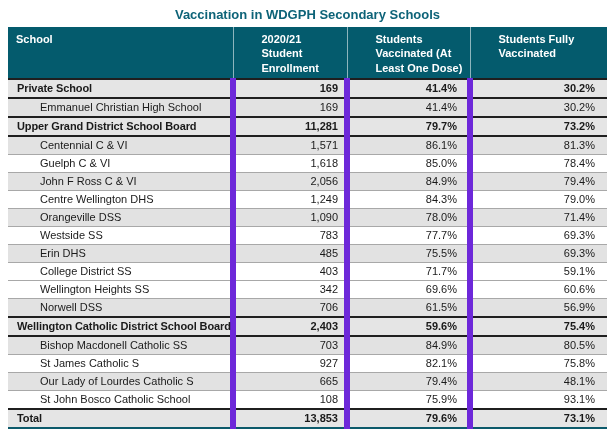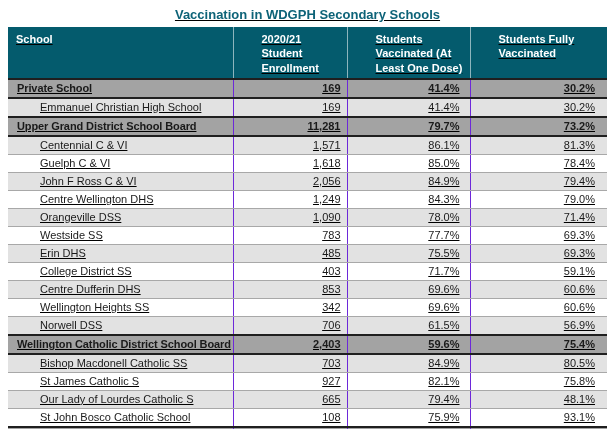--- a/index.html
+++ b/index.html
@@ -8,21 +8,20 @@
     width: 615px;
     height: 429px;
     background: #ffffff;
     font-family: "Liberation Sans", sans-serif;
     -webkit-font-smoothing: antialiased;
   }
   .page {
     width: 608px;
     height: 429px;
     overflow: hidden;
-    text-decoration: underline;
   }
   .page-title {
     width: 599px;
     margin: 0 0 0 8px;
     padding: 7px 0 5px 0;
     text-align: center;
     font-size: 13px;
     font-weight: bold;
     color: var(--title-color, #0D6378);
   }
@@ -53,37 +52,37 @@
   tbody td {
     height: 17px;
     box-sizing: border-box;
     padding: 0 6px;
     line-height: 17px;
     border-bottom: 1px solid var(--row-border, #A8A8A8);
     white-space: nowrap;
     overflow: visible;
   }
   tbody td + td {
-    border-left: 1px solid #6d28d9;
+    border-left: 6px solid #6d28d9;
   }
   tbody tr.alt td {
     background: var(--alt-row-bg, #E2E2E2);
   }
   tbody td.school {
     padding-left: 32px;
     text-align: left;
   }
   tbody td.num { text-align: right; }
   tbody td.col-enroll { padding-right: 6px; }
   tbody td.col-dose   { padding-right: 10px; }
   tbody td.col-fully  { padding-right: 12px; }
   tbody tr.group td,
   tbody tr.total td {
     font-weight: bold;
-    background: #a3a3a3;
+    background: #e5e5e5;
     border-top: 2px solid var(--group-border, #1F1F1F);
     border-bottom: 2px solid var(--group-border, #1F1F1F);
   }
   tbody tr.group td.school,
   tbody tr.total td.school {
     padding-left: 9px;
     letter-spacing: -0.1px;
   }
   tbody tr.total td {
     border-bottom: 2px solid var(--bottom-border, #0C5A6B);
@@ -170,26 +169,20 @@
           <td class="num col-enroll">485</td>
           <td class="num col-dose">75.5%</td>
           <td class="num col-fully">69.3%</td>
         </tr>
         <tr class="school">
           <td class="school">College District SS</td>
           <td class="num col-enroll">403</td>
           <td class="num col-dose">71.7%</td>
           <td class="num col-fully">59.1%</td>
         </tr>
-        <tr class="school alt">
-          <td class="school">Centre Dufferin DHS</td>
-          <td class="num col-enroll">853</td>
-          <td class="num col-dose">69.6%</td>
-          <td class="num col-fully">60.6%</td>
-        </tr>
         <tr class="school">
           <td class="school">Wellington Heights SS</td>
           <td class="num col-enroll">342</td>
           <td class="num col-dose">69.6%</td>
           <td class="num col-fully">60.6%</td>
         </tr>
         <tr class="school alt">
           <td class="school">Norwell DSS</td>
           <td class="num col-enroll">706</td>
           <td class="num col-dose">61.5%</td>

